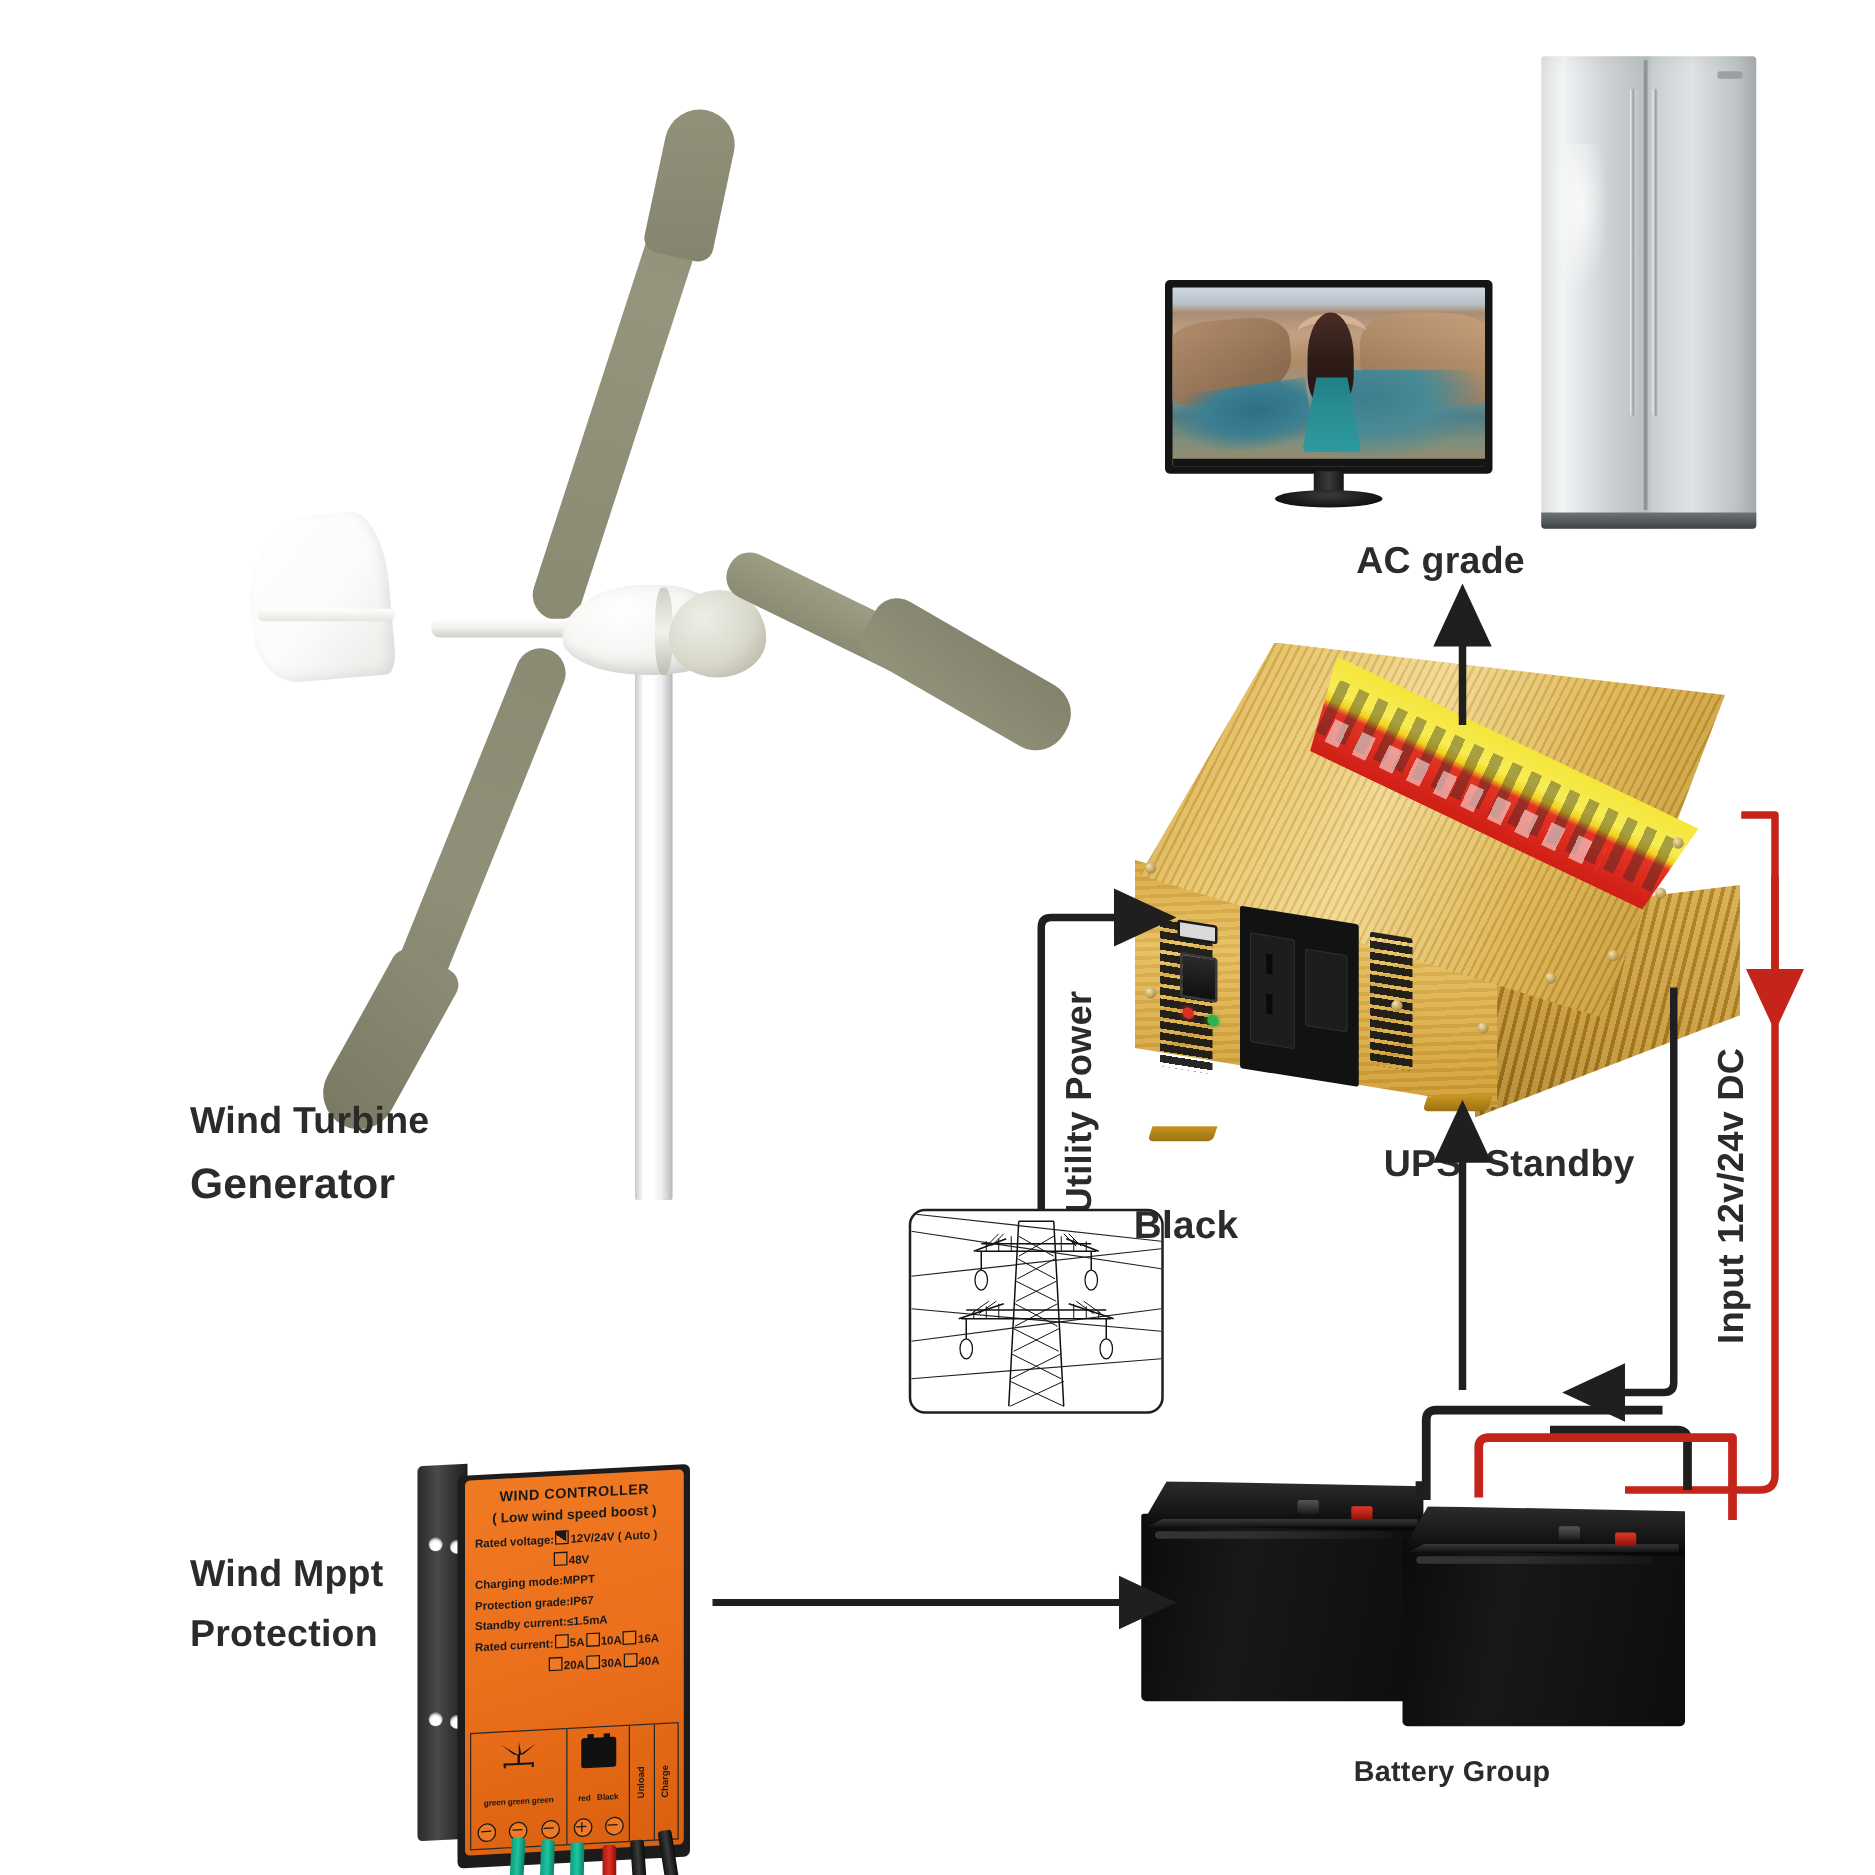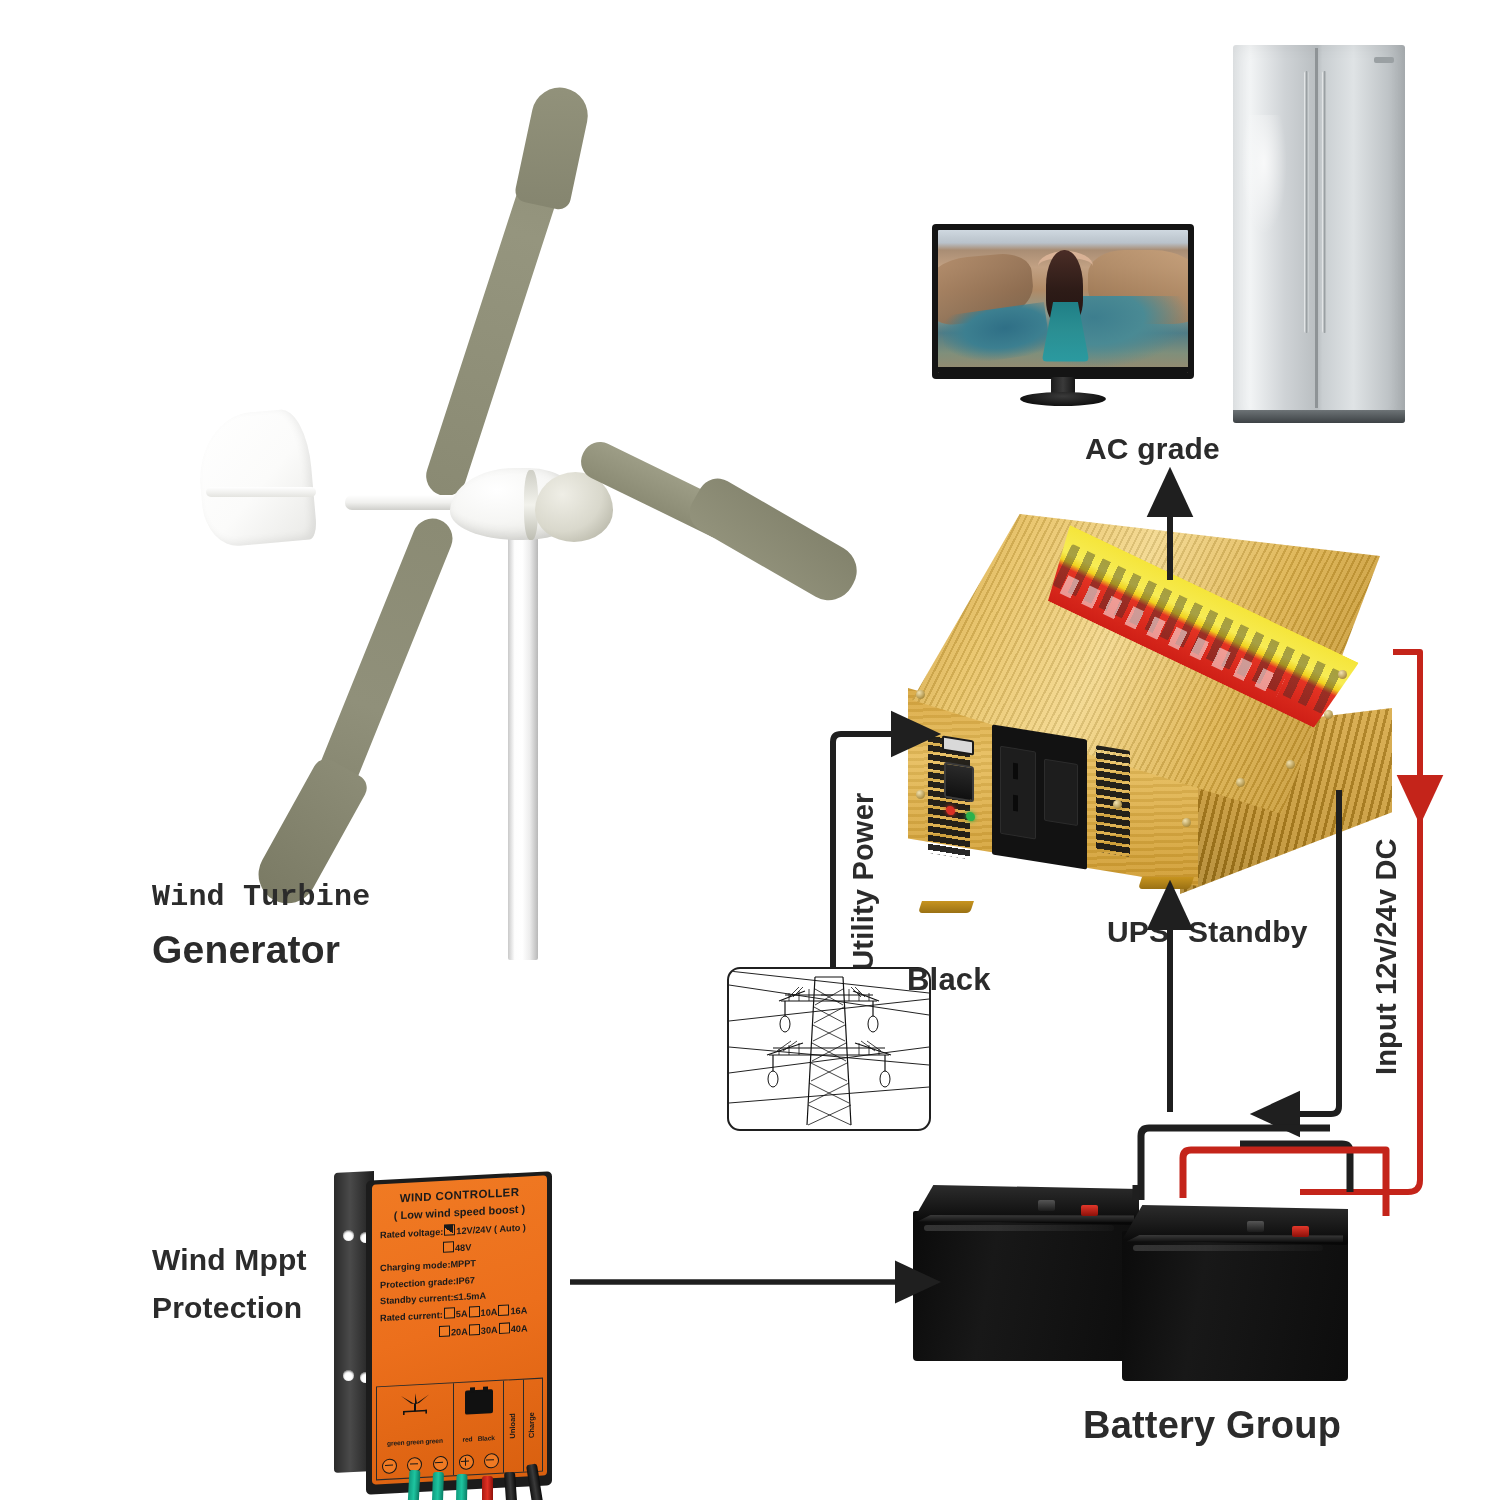--- a/index.html
+++ b/index.html
@@ -403,22 +403,22 @@
     <div class="tower"></div>
     <div class="tailvane"></div>
     <div class="tailboom"></div>
     <div class="tailvane-bar"></div>
     <div class="nacelle"></div>
     <div class="hub-ring"></div>
     <div class="hub"></div>
     <div class="blade" id="blade2"></div>
   </div>
 
-  <div class="lbl" style="left:152px;top:880px;font-size:30px;font-family:Liberation Mono, monospace;">Wind Turbine</div>
-  <div class="lbl" style="left:152px;top:928px;font-size:39px;">Generator</div>
+  <div class="lbl" style="left:152px;top:880px;font-size:30px;">Wind Turbine</div>
+  <div class="lbl" style="left:152px;top:928px;font-size:34px;">Generator</div>
 
   <div id="monitor">
     <div class="mon-bezel">
       <div class="mon-screen">
         <div class="mon-rock-l"></div>
         <div class="mon-rock-r"></div>
         <div class="mon-canyon-river"></div>
         <div class="mon-canyon-bend"></div>
         <div class="mon-person-arms"></div>
         <div class="mon-person-hair"></div>
@@ -617,21 +617,21 @@
 
   <div class="battery" style="left:1122px;top:1205px;width:226px;height:195px;">
     <div class="bat-front"></div>
     <div class="bat-top"></div>
     <div class="bat-lip"></div>
     <div class="bat-gloss"></div>
     <div class="bat-term" style="left:125px;top:16px;"></div>
     <div class="bat-term pos" style="left:170px;top:21px;"></div>
   </div>
 
-  <div class="lbl" style="left:1083px;top:1404px;font-size:38px;">Battery Group</div>
+  <div class="lbl" style="left:1083px;top:1404px;font-size:23px;">Battery Group</div>
 
   <svg id="wires" viewBox="0 0 1500 1500">
     <defs>
       <marker id="ah-black" markerWidth="9" markerHeight="9" refX="4.2" refY="4.5" orient="auto" markerUnits="strokeWidth">
         <path d="M0,0.6 L8.4,4.5 L0,8.4 Z" fill="#1f1f1f"></path>
       </marker>
       <marker id="ah-red" markerWidth="9" markerHeight="9" refX="4.2" refY="4.5" orient="auto" markerUnits="strokeWidth">
         <path d="M0,0.6 L8.4,4.5 L0,8.4 Z" fill="#c4241a"></path>
       </marker>
     </defs>

